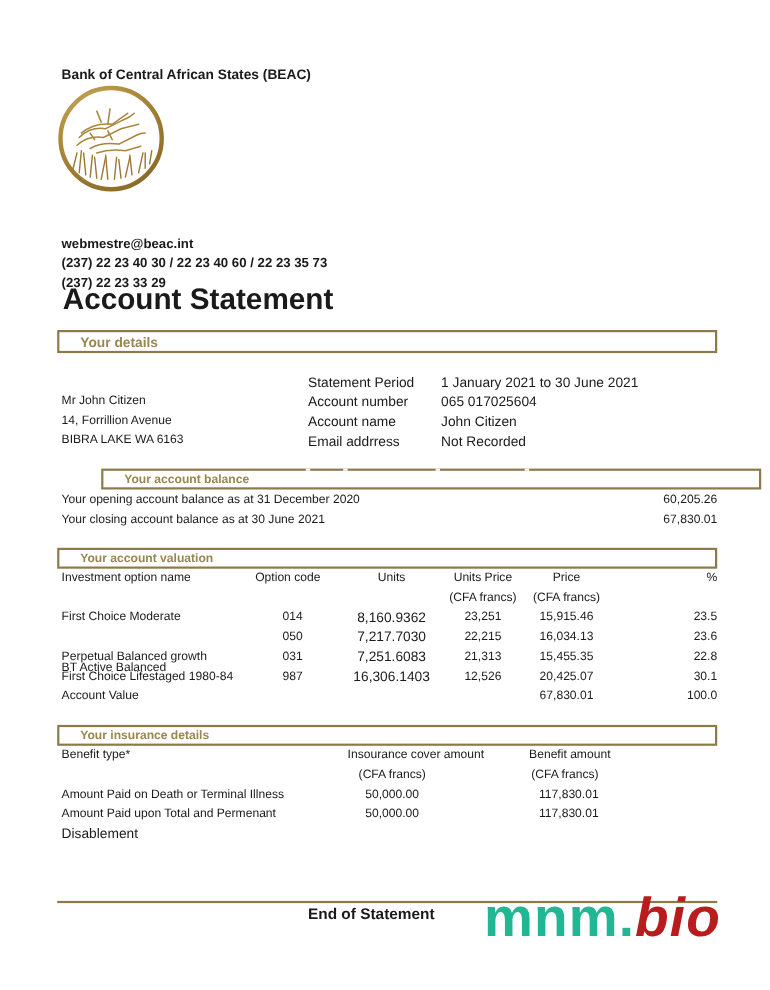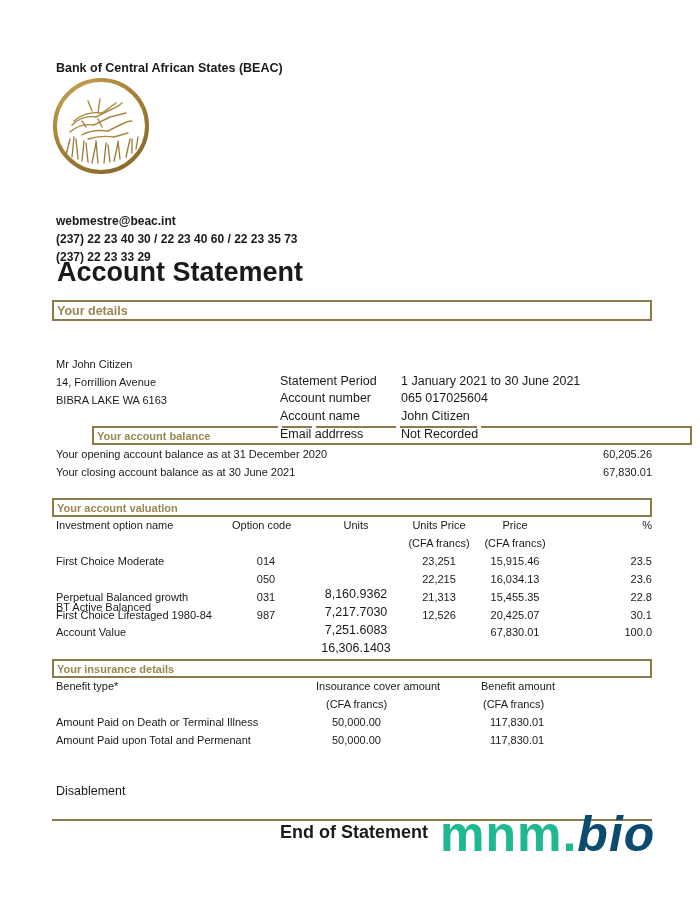--- a/index.html
+++ b/index.html
@@ -4,32 +4,32 @@
 <style>
   html, body { margin: 0; padding: 0; background: #ffffff; }
   body { width: 700px; height: 900px; position: relative; overflow: hidden;
          font-family: "Liberation Sans", sans-serif; color: #1a1a1a; }
   .abs { position: absolute; }
   .bank-name { left: 56px; top: 61px; font-size: 12.5px; font-weight: bold; }
   .logo { left: 52px; top: 77px; width: 98px; height: 98px; }
   .contact { left: 56px; font-size: 12px; font-weight: bold; margin-top: 28px; }
   .title { left: 57px; top: 257px; font-size: 27px; font-weight: bold; }
   .section-box { left: 52px; width: 600px; border: 2px solid #8c7a4a; box-sizing: border-box;
-                 color: #9a8650; font-weight: bold; font-size: 12px; padding-left: 3px; }
+                 color: #9a8650; font-weight: bold; font-size: 12px; padding-left: 19px; }
   .sec1 { top: 300px; height: 21px; line-height: 18px; font-size: 12.5px; }
   .txt { font-size: 11px; white-space: nowrap; }
-  .txt-md { font-size: 12.5px; white-space: nowrap; margin-top: 33px; }
+  .txt-md { font-size: 12.5px; white-space: nowrap; }
   .r { text-align: right; }
   .c { text-align: center; }
   .gold-seg { position: absolute; top: 426px; height: 2px; background: #8c7a4a; }
   .endline { left: 52px; top: 819px; width: 600px; height: 2px; background: #8c7a4a; }
-  .end-text { left: 280px; top: 822px; font-size: 18px; font-weight: bold; }
+  .end-text { left: 280px; top: 822px; font-size: 14px; font-weight: bold; }
   .wm { left: 440px; top: 805px; font-size: 50px; font-weight: bold; letter-spacing: 1px; white-space: nowrap; }
   .wm .a { color: #1fb893; }
-  .wm .b { color: #0c4a6e; font-style: italic; }
+  .wm .b { color: #b91c1c; font-style: italic; }
 </style>
 </head>
 <body>
 
 <div class="abs bank-name">Bank of Central African States (BEAC)</div>
 
 <div class="abs logo">
   <svg width="98" height="98" viewBox="0 0 98 98">
     <defs>
       <radialGradient id="gold" cx="40%" cy="35%" r="70%">

